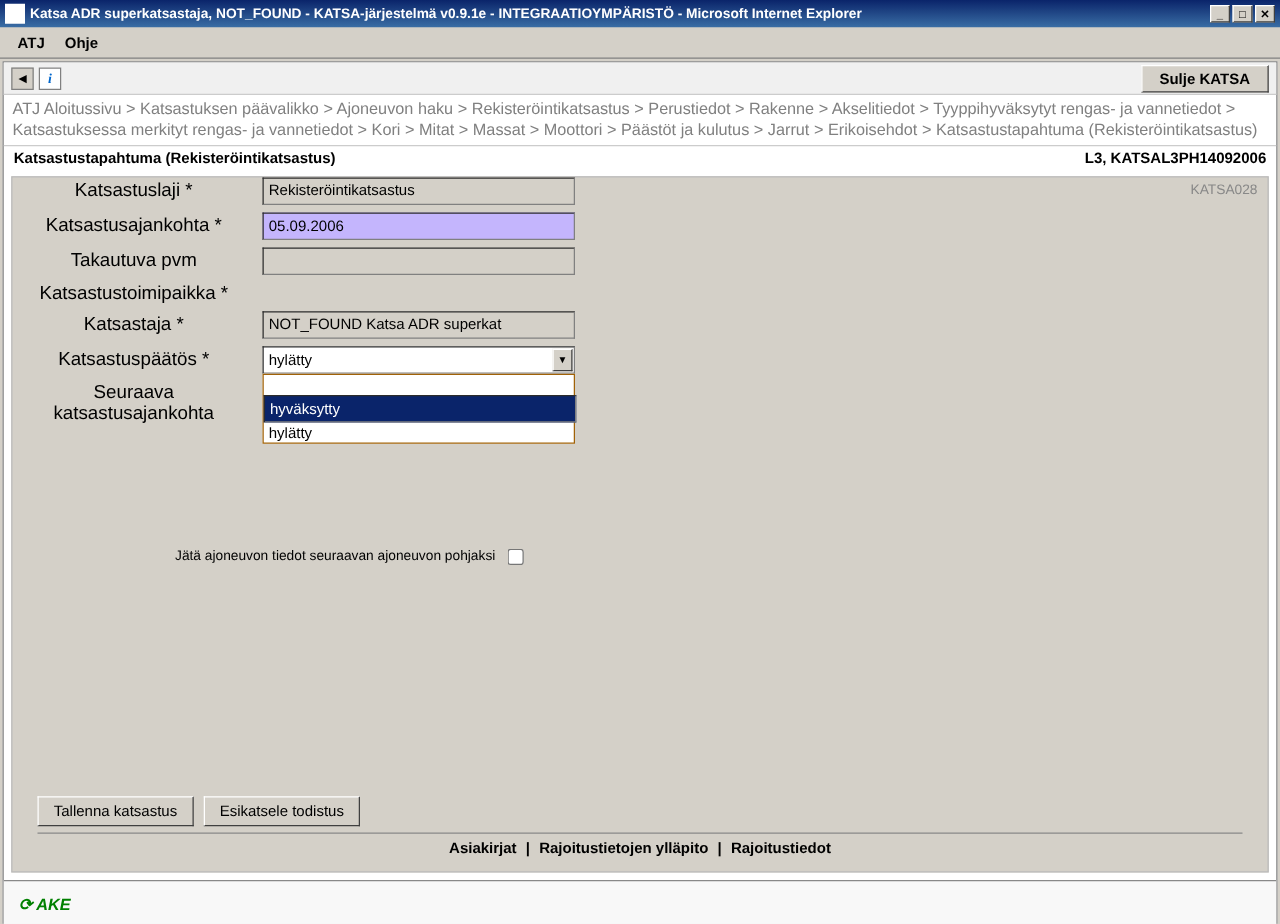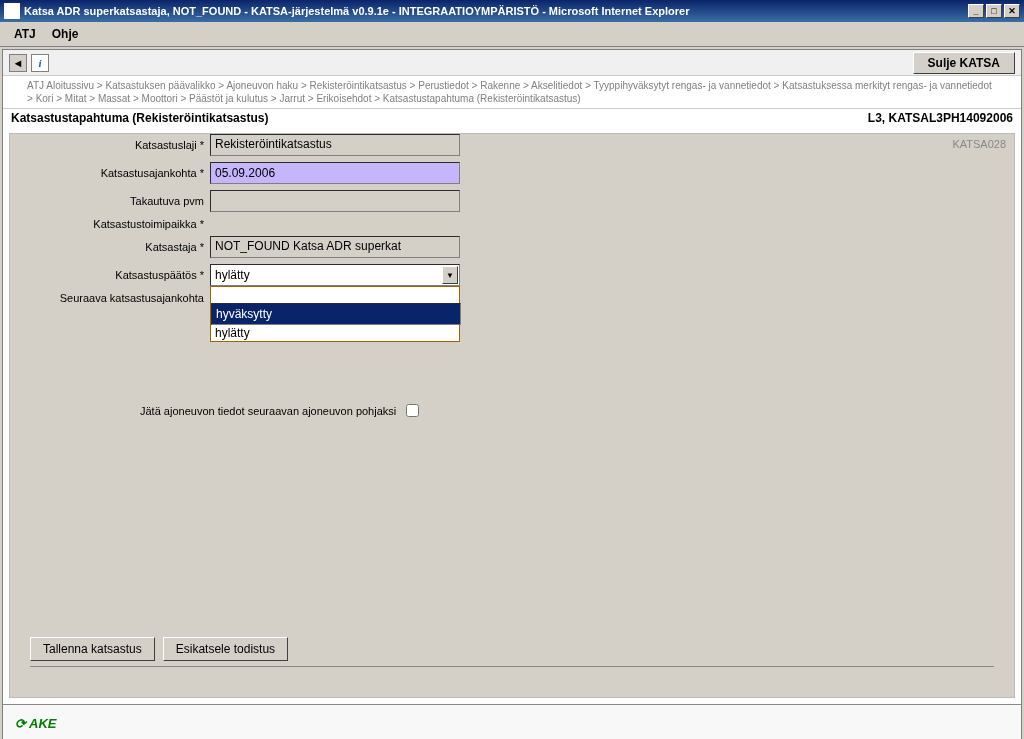--- a/index.html
+++ b/index.html
@@ -83,22 +83,22 @@
 .toolbar .closebtn {
   padding: 3px 14px;
   background: #d4d0c8;
   border: 1px solid #fff;
   border-right-color: #404040;
   border-bottom-color: #404040;
   font-weight: bold;
   font-size: 12px;
 }
 .breadcrumb {
-  padding: 3px 24px;
-  font-size: 10px;
+  padding: 3px 7px;
+  font-size: 13px;
   color: #808080;
   line-height: 1.3;
   border-bottom: 1px solid #ccc;
 }
 .breadcrumb a { color: #808080; text-decoration: none; }
 .breadcrumb .sep { color: #808080; }
 .breadcrumb .last { color: #808080; }
 .page-title-row {
   display: flex;
   padding: 2px 8px;
@@ -125,23 +125,23 @@
   color: #888;
   font-size: 11px;
 }
 .form-row {
   display: flex;
   align-items: center;
   margin-bottom: 6px;
 }
 .form-row label {
   width: 200px;
-  text-align: right;
+  text-align: center;
   padding-right: 6px;
-  font-size: 11px;
+  font-size: 15px;
 }
 .form-row .field {
   width: 250px;
   height: 22px;
   padding: 2px 4px;
   font-size: 12px;
   background: #c4b5fd;
   border: 1px inset #808080;
 }
 .form-row .field.ro { background: #d4d0c8; }
@@ -320,18 +320,23 @@
       <span>Jätä ajoneuvon tiedot seuraavan ajoneuvon pohjaksi</span>
       <input type="checkbox" style="">
     </div>
 
     <div class="button-row">
       <button>Tallenna katsastus</button>
       <button>Esikatsele todistus</button>
     </div>
 
     <div class="hr"></div>
+    <div class="links-row">
+      <span>Asiakirjat</span> |
+      <span>Rajoitustietojen ylläpito</span> |
+      <span>Rajoitustiedot</span>
+    </div>
   </div>
 
   <div class="footer">
     <div class="logo">⟳ <span>AKE</span></div>
   </div>
 </div>
 
 </body></html>

